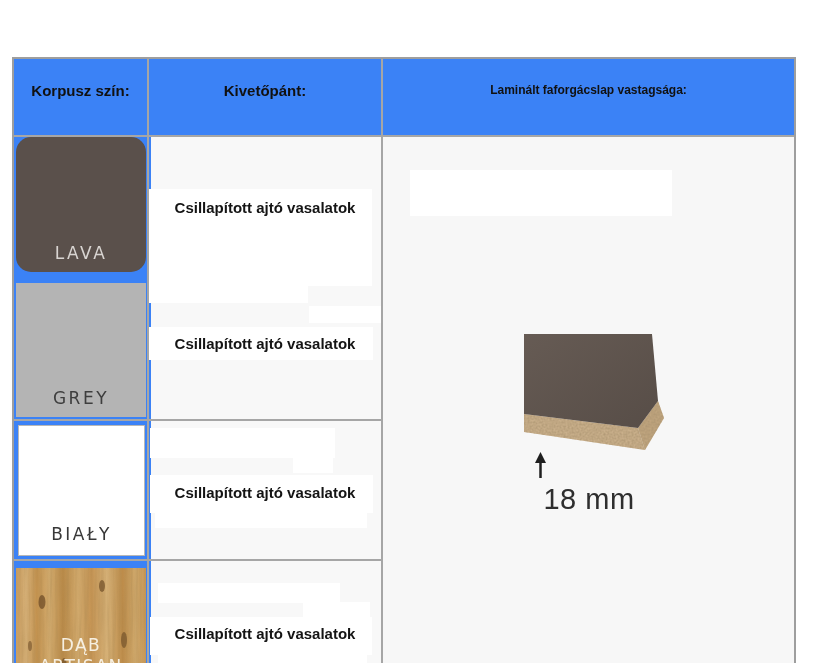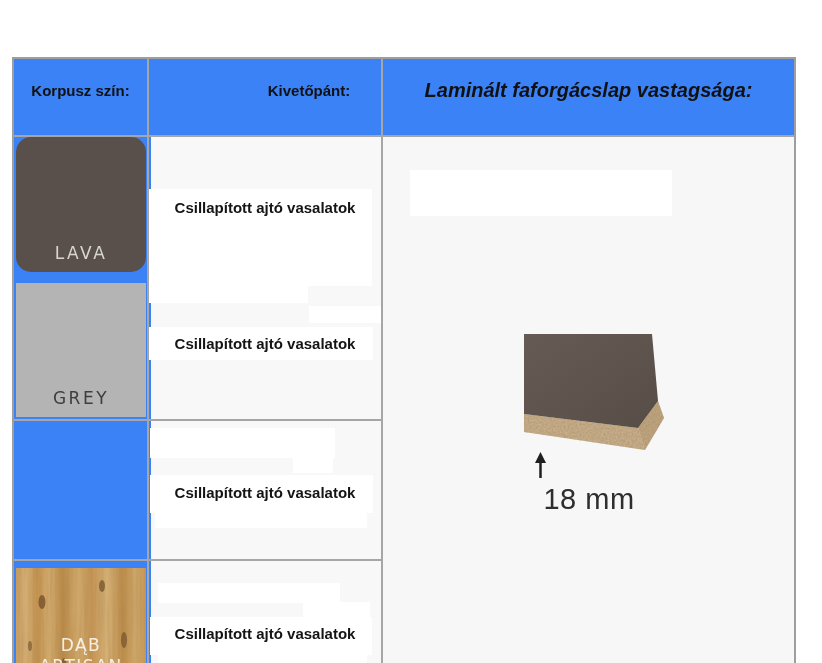--- a/index.html
+++ b/index.html
@@ -10,21 +10,21 @@
   .tbl{
     position:absolute;left:12px;top:17px;width:784px;height:645px;box-sizing:border-box;
     border:2px solid #9e9e9e;border-bottom:3px solid #636363;background:#3b82f6;margin-top:40px;
   }
   
   .vline{position:absolute;top:0;bottom:0;width:2px;background:#a6a6a6;}
   .hline{position:absolute;height:2px;background:#a6a6a6;}
   
   .hcell{position:absolute;top:0;height:76px;display:flex;align-items:center;justify-content:center;}
   .hcell span{font-weight:bold;font-size:15px;color:#111;padding-bottom:14px;}
-  .hcell.c3 span{font-size:20px;font-style:italic;}
+  .hcell.c3 span{font-size:12px;}
   
   .midcell{position:absolute;left:137px;width:230px;background:#f8f8f8;}
   .rightcell{position:absolute;left:369px;width:411px;background:#f7f7f7;}
   .patch{position:absolute;background:#ffffff;}
   .hinge-text{
     position:absolute;left:135px;width:232px;height:20px;text-align:center;
     font-weight:bold;font-size:15px;color:#141414;line-height:20px;
   }
   
   .swatch{position:absolute;display:flex;align-items:flex-end;justify-content:center;}
@@ -75,32 +75,35 @@
 
     <div class="vline" style="left:133px;"></div>
     <div class="vline" style="left:367px;"></div>
     <div class="hline" style="left:0;width:780px;top:76px;"></div>
     <div class="hline" style="left:0;width:369px;top:360px;"></div>
     <div class="hline" style="left:0;width:369px;top:500px;"></div>
 
     <div class="hcell c1" style="left:0;width:133px;">
       <span>Korpusz szín:</span>
     </div>
-    <div class="hcell c2" style="left:135px;width:232px;padding-left:44px;">
+    <div class="hcell c2" style="left:135px;width:232px;">
       <span>Kivetőpánt:</span>
     </div>
     <div class="hcell c3" style="left:369px;width:411px;">
       <span>Laminált faforgácslap vastagsága:</span>
     </div>
 
     <div class="swatch sw-lava" style="background:#5a504b;border-radius:15px;">
       <div class="lbl" style="color:#d8d4d1;">LAVA</div>
     </div>
     <div class="swatch sw-grey" style="background:#b4b4b4;">
       <div class="lbl" style="color:#3e3e3e;text-align:right;">GREY</div>
+    </div>
+    <div class="swatch sw-bialy">
+      <div class="lbl" style="color:#383838;">BIAŁY</div>
     </div>
     <div class="swatch sw-dab">
       <svg width="130" height="129" viewBox="0 0 130 129">
         <defs>
           <linearGradient id="wg" x1="0" y1="0" x2="1" y2="0">
             <stop offset="0" stop-color="#c99d60"></stop>
               <stop offset="0.08" stop-color="#d6b077"></stop>
             <stop offset="0.16" stop-color="#c3924f"></stop>
               <stop offset="0.26" stop-color="#d3ac6f"></stop>
             <stop offset="0.36" stop-color="#ba8a48"></stop>

